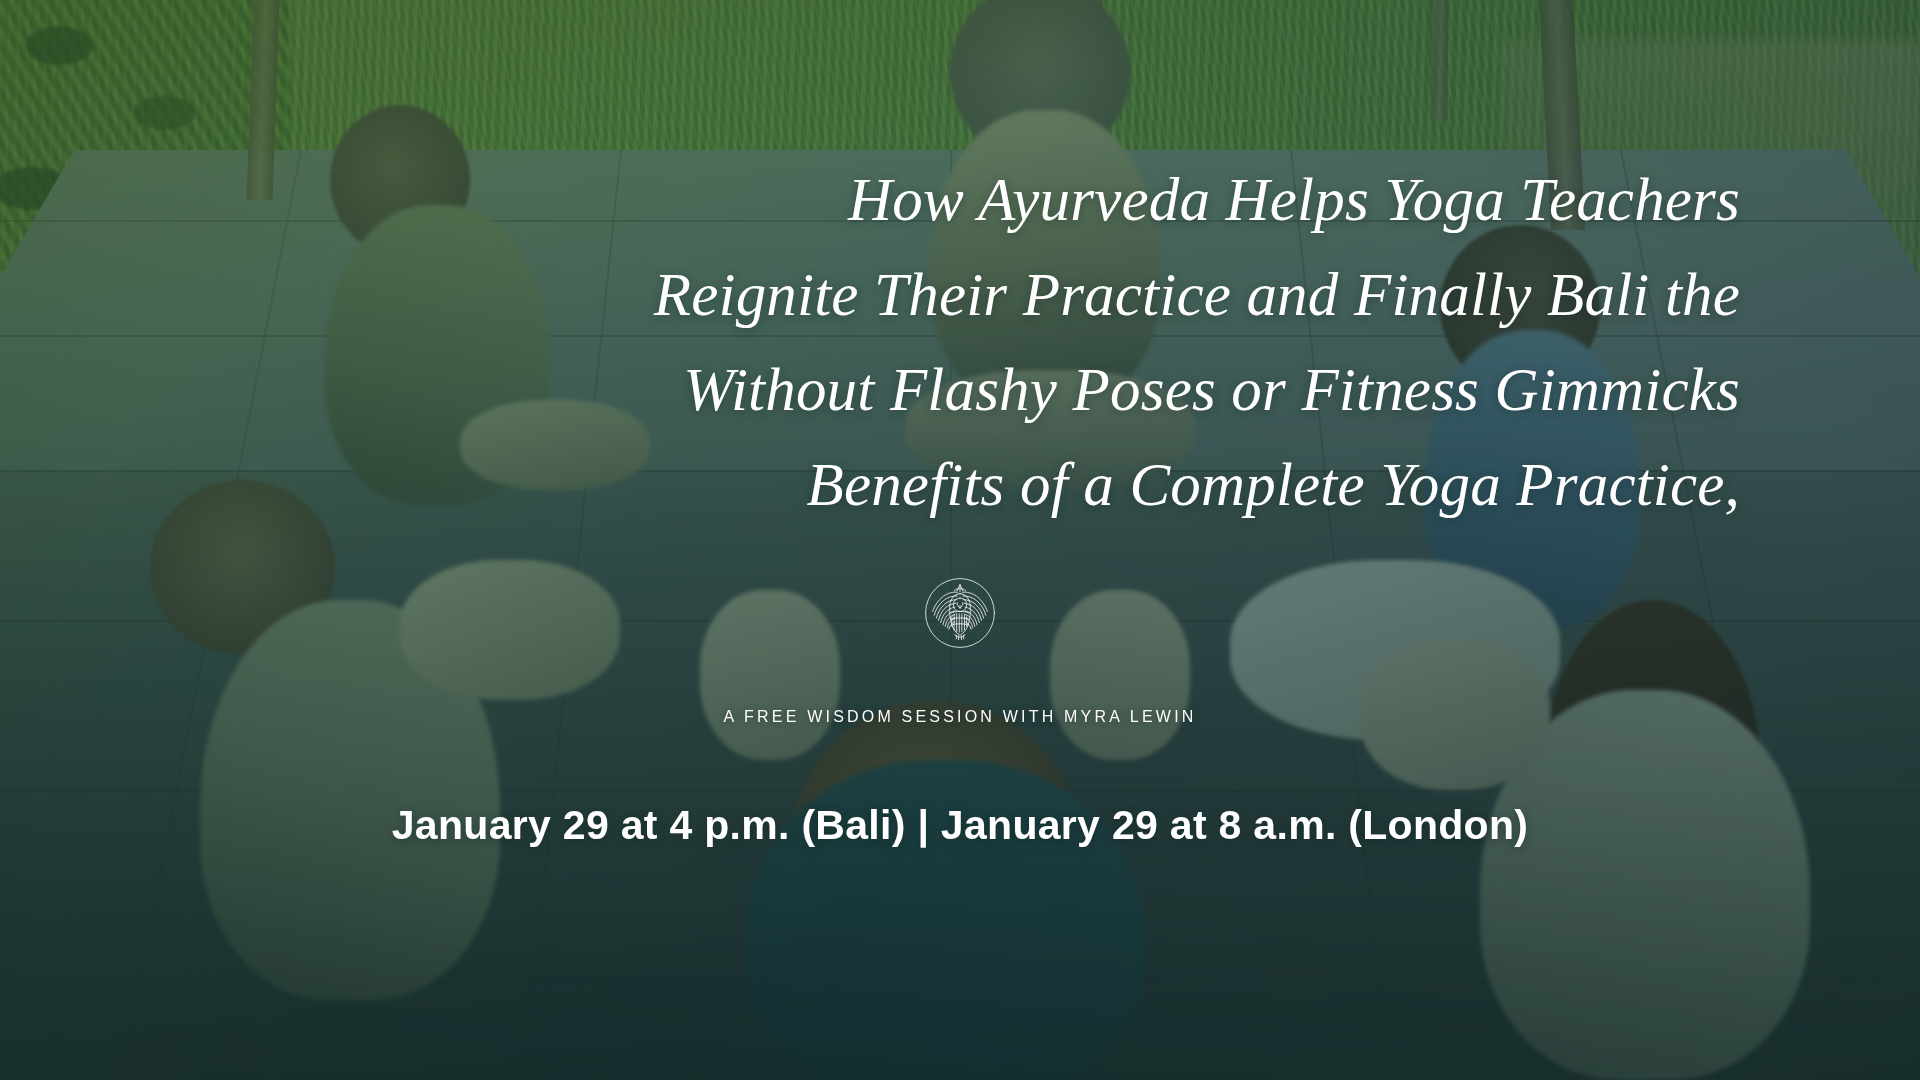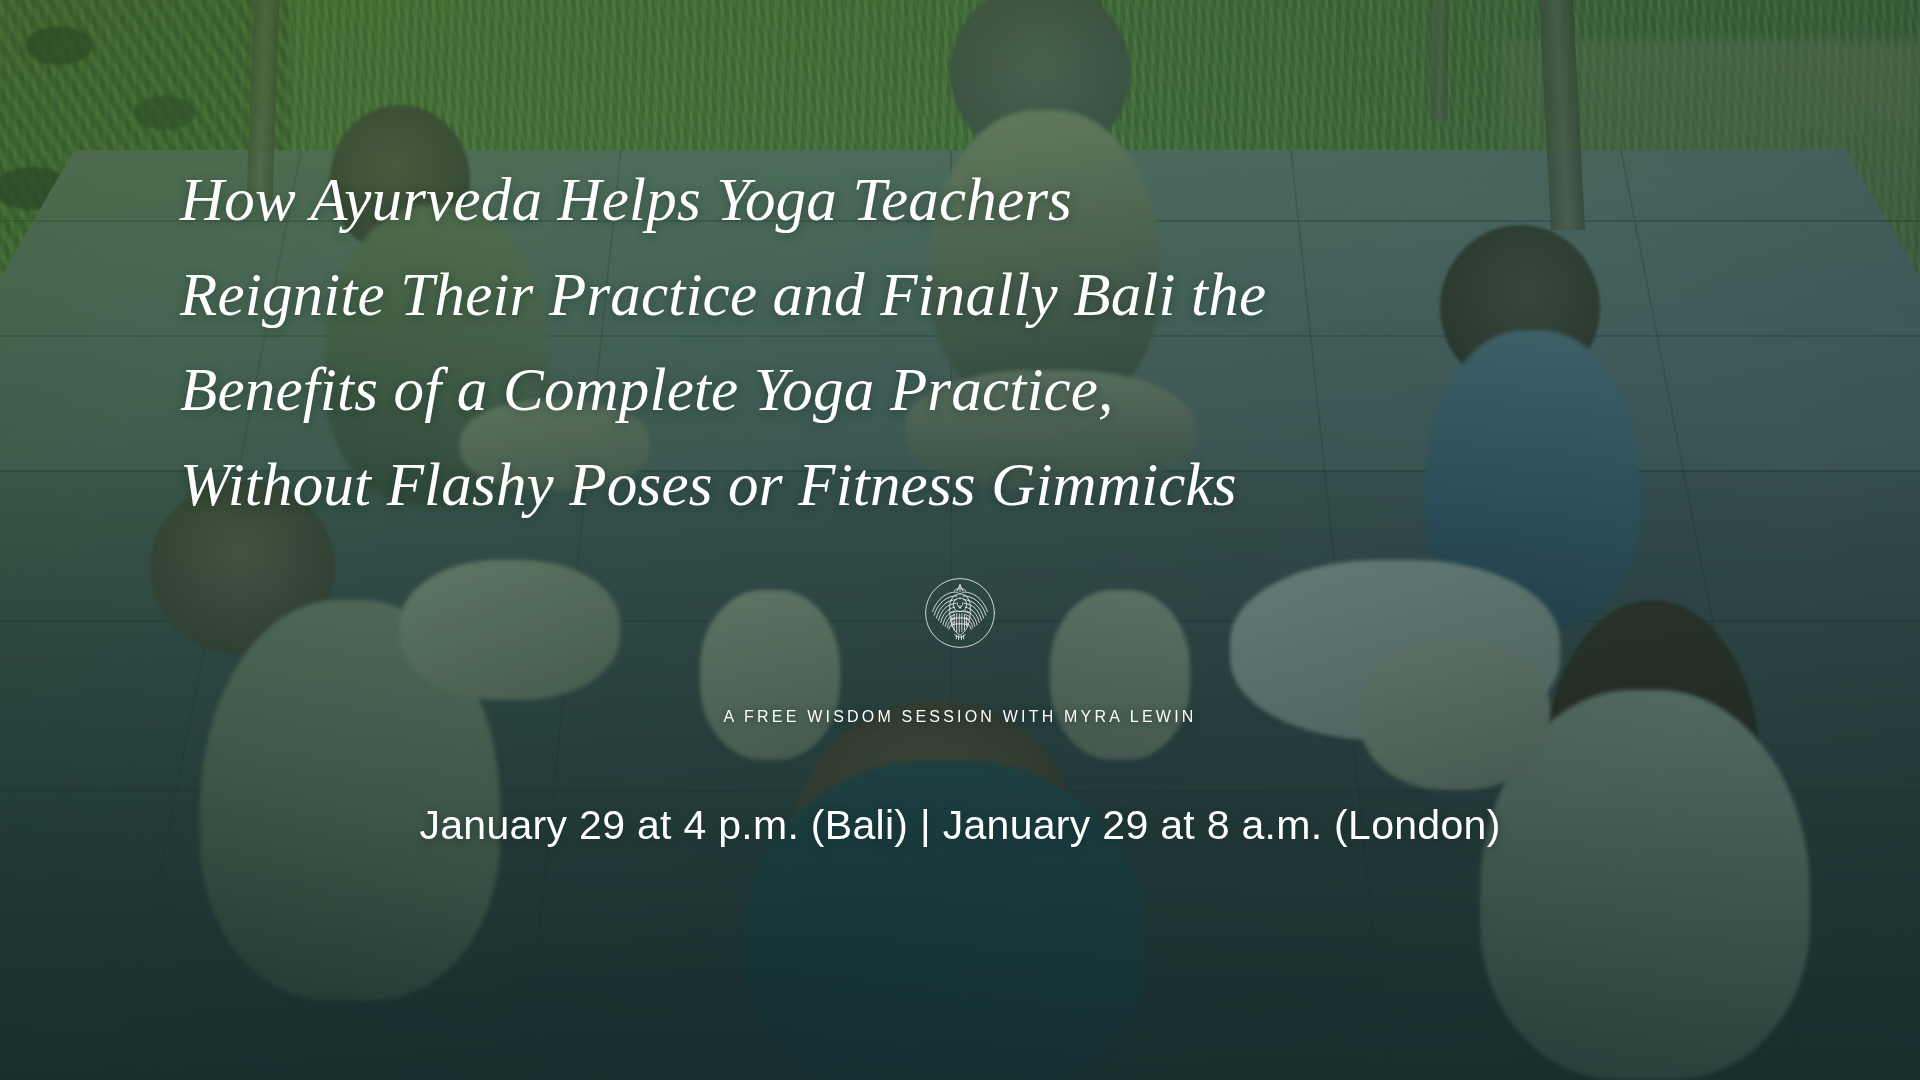--- a/index.html
+++ b/index.html
@@ -87,40 +87,40 @@
 
   
   .content{position:absolute;inset:0;display:flex;flex-direction:column;
            align-items:center;z-index:20;}
 
   .headline{
     width:1560px;margin:0;padding-top:152px;
     font-family:"Liberation Serif","DejaVu Serif",serif;
     font-style:italic;font-weight:400;
     font-size:61px;line-height:95px;
-    color:#ffffff;text-align:left;letter-spacing:.2px;
+    color:#ffffff;text-align:right;letter-spacing:.2px;
     text-shadow:0 2px 10px rgba(16,38,36,.42);
   }
   .headline .ln{display:block;white-space:nowrap;}
 
   .logo-wrap{margin-top:44px;width:74px;height:74px;}
   .logo-wrap svg{display:block;width:74px;height:74px;}
 
   .eyebrow{
     margin-top:58px;
     font-family:"Liberation Sans", sans-serif;
     font-weight:400;font-size:16px;letter-spacing:3.2px;
     color:#fdfdfc;text-align:center;text-transform:uppercase;
     text-shadow:0 1px 7px rgba(16,38,36,.5);
   }
 
   .dateline{
     margin-top:76px;
     font-family:"Liberation Sans", sans-serif;
-    font-weight:400;font-size:41px;letter-spacing:.3px;
+    font-weight:700;font-size:41px;letter-spacing:.3px;
     color:#ffffff;text-align:center;
     text-shadow:0 2px 9px rgba(16,38,36,.5);
   }
 </style>
 </head>
 <body>
 
 <div class="stage">
 
   <div class="photo">
@@ -180,22 +180,22 @@
     <div class="grade-b"></div>
     <div class="darken"></div>
     <div class="vignette"></div>
   </div>
 
   <div class="content">
 
     <h1 class="headline">
       <span class="ln">How Ayurveda Helps Yoga Teachers</span>
       <span class="ln">Reignite Their Practice and Finally Bali the</span>
+      <span class="ln">Without Flashy Poses or Fitness Gimmicks</span>
       <span class="ln">Benefits of a Complete Yoga Practice,</span>
-      <span class="ln">Without Flashy Poses or Fitness Gimmicks</span>
     </h1>
 
     <div class="logo-wrap">
       <svg viewBox="0 0 100 100" fill="none" stroke="#ffffff" stroke-width="1.05" stroke-linecap="round" stroke-linejoin="round">
         <circle cx="50" cy="50" r="46.5"></circle>
 
         <path d="M47 22 C34 20 19 30 13 48"></path>
         <path d="M46 27 C33 26 20 36 15 53"></path>
         <path d="M45 32 C33 32 22 41 18 57"></path>
         <path d="M44 37 C33 38 24 46 21 60"></path>

